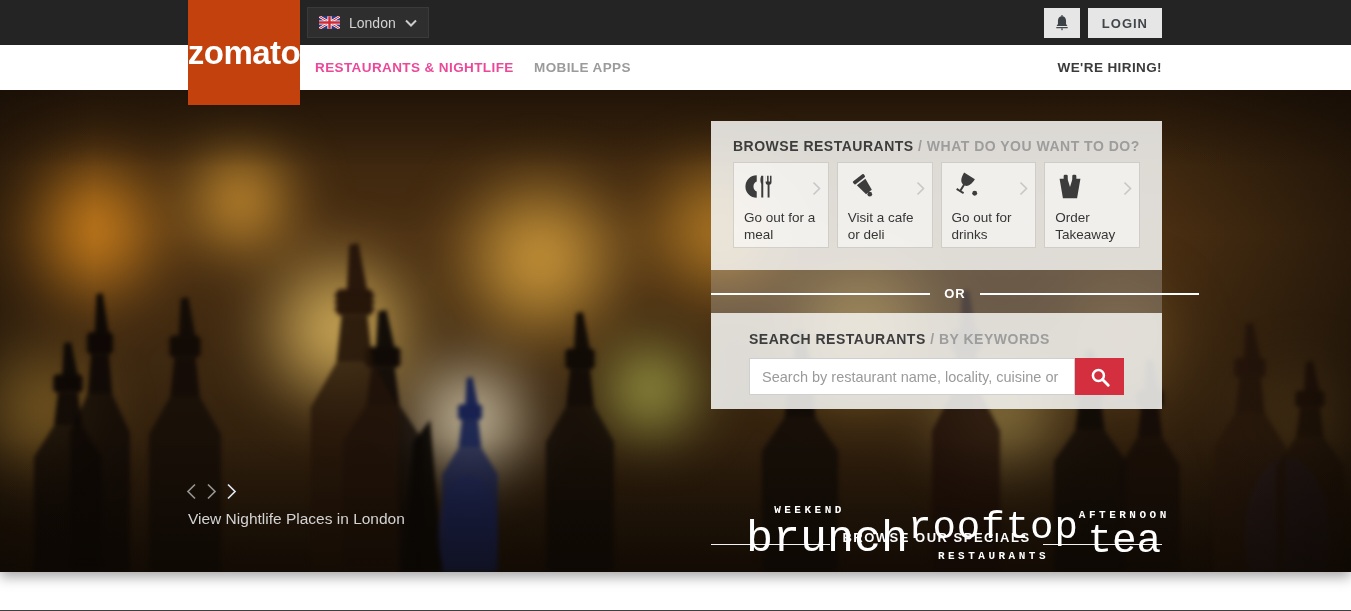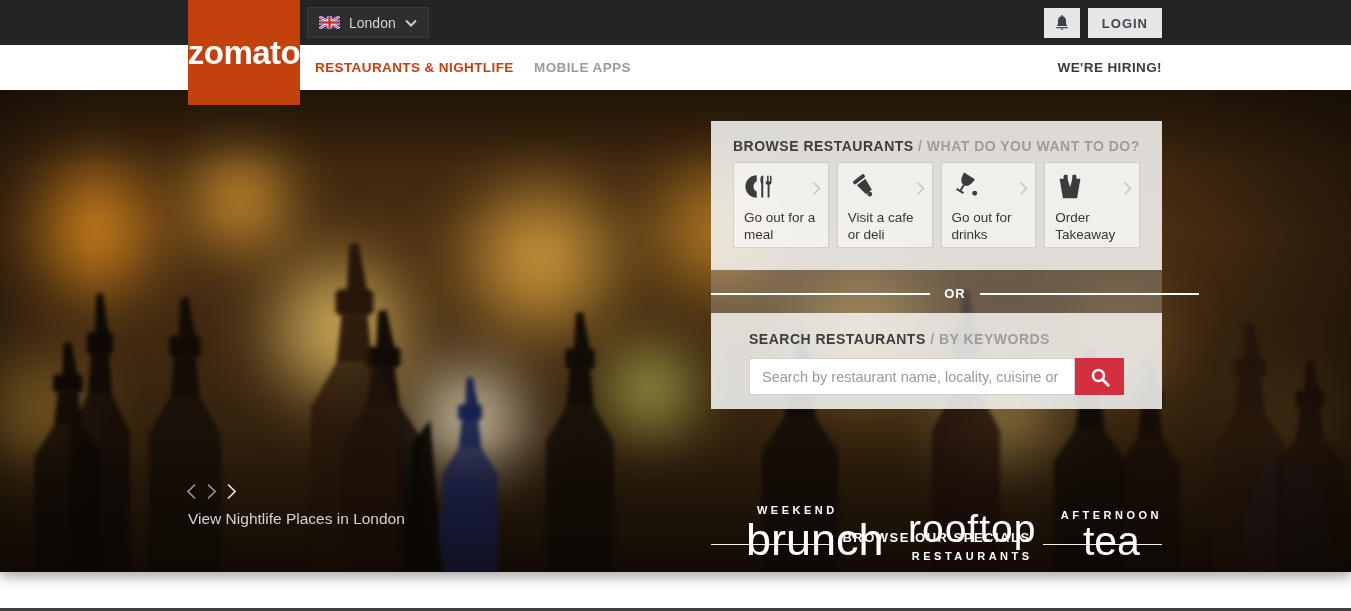--- a/index.html
+++ b/index.html
@@ -1,32 +1,32 @@
 <!DOCTYPE html>
 <html><head>
 <meta charset="utf-8">
 <style>
   * { margin:0; padding:0; box-sizing:border-box; }
   body { background:#fff; font-family:"Liberation Sans", sans-serif; }
-  .page { position:relative; width:1351px; height:611px; overflow:hidden; background:#fff; border-bottom:3px solid #404040; }
+  .page { position:relative; width:1351px; height:611px; overflow:hidden; background:#fff; border-bottom:1px solid #404040; }
 
   
   .topbar { position:relative; height:45px; background:#242424; z-index:5; }
   .city-selector { position:absolute; left:307px; top:7px; height:31px; padding:0 11px;
     background:#2e2e2e; border:1px solid #3a3a3a; display:flex; align-items:center; gap:9px; cursor:pointer; }
   .city-selector .city { color:#d2d2d2; font-size:14px; }
   .topbar-right { position:absolute; right:189px; top:8px; display:flex; gap:8px; }
   .icon-btn { width:36px; height:30px; background:#e6e6e6; border:none; display:flex; align-items:center; justify-content:center; cursor:pointer; }
   .login-btn { height:30px; padding:0 14px; background:#e6e6e6; border:none; font-family:inherit;
     font-size:13px; font-weight:bold; letter-spacing:1px; color:#41464b; cursor:pointer; }
 
   
   .navbar { position:relative; height:45px; background:#ffffff; z-index:5; }
   .nav-item { position:absolute; top:15px; font-size:13.5px; font-weight:bold; letter-spacing:.4px; cursor:pointer; }
-  .nav-restaurants { left:315px; color:#c2410c; }
+  .nav-restaurants { left:315px; color:#ec4899; }
   .nav-mobile { left:534px; color:#9b9b9b; }
   .nav-hiring { position:absolute; top:15px; right:189px; color:#3b3b3b; font-size:13.5px; font-weight:bold; letter-spacing:.4px; cursor:pointer; }
 
   
   .logo { position:absolute; left:188px; top:0; width:112px; height:105px; background:#c2410c;
     display:flex; align-items:center; justify-content:center; z-index:20; cursor:pointer; }
   .logo span { color:#fff; font-size:33px; font-weight:bold; letter-spacing:-.5px; }
 
   
   .hero { position:relative; height:482px; overflow:hidden; background:#221405; box-shadow:0 5px 12px rgba(0,0,0,.35); }
@@ -78,21 +78,21 @@
   .search-input::placeholder { color:#9a9a9a; }
   .search-btn { width:49px; height:37px; background:#d32f3f; border:none; cursor:pointer;
     display:flex; align-items:center; justify-content:center; }
 
   .specials-divider { position:absolute; left:711px; top:440px; width:451px; display:flex; align-items:flex-end; }
   .sd-line { flex:1; height:1.5px; background:#f2f2f2; }
   .sd-title { margin:0 12px; color:#fcfcfc; font-size:13px; font-weight:bold; letter-spacing:1.5px; }
 
   .specials-row { position:absolute; left:711px; top:368px; width:451px; height:110px;
     display:flex; justify-content:space-between; align-items:flex-end; }
-  .special { text-align:center; color:#fff; cursor:pointer; line-height:1; padding-bottom:6px; }
+  .special { text-align:center; color:#fff; cursor:pointer; line-height:1; padding-bottom:6px;font-family:Liberation Mono, monospace; }
   .sp-small { display:block; font-size:11px; font-weight:bold; letter-spacing:3.5px; }
   .sp-big { display:block; font-weight:300; }
   .sp-brunch { font-size:45px; margin-top:1px;margin-left:35px; }
   .sp-rooftop { font-size:39px; letter-spacing:1px; margin-bottom:3px; }
   .sp-tea { font-size:41px; margin-top:0; }
 
   .carousel-arrows { position:absolute; left:186px; top:393px; display:flex; gap:9px; }
   .carousel-arrows svg { cursor:pointer; }
   .hero-caption { position:absolute; left:188px; top:420px; color:#d3d3d3; font-size:15.5px; cursor:pointer; }
 

